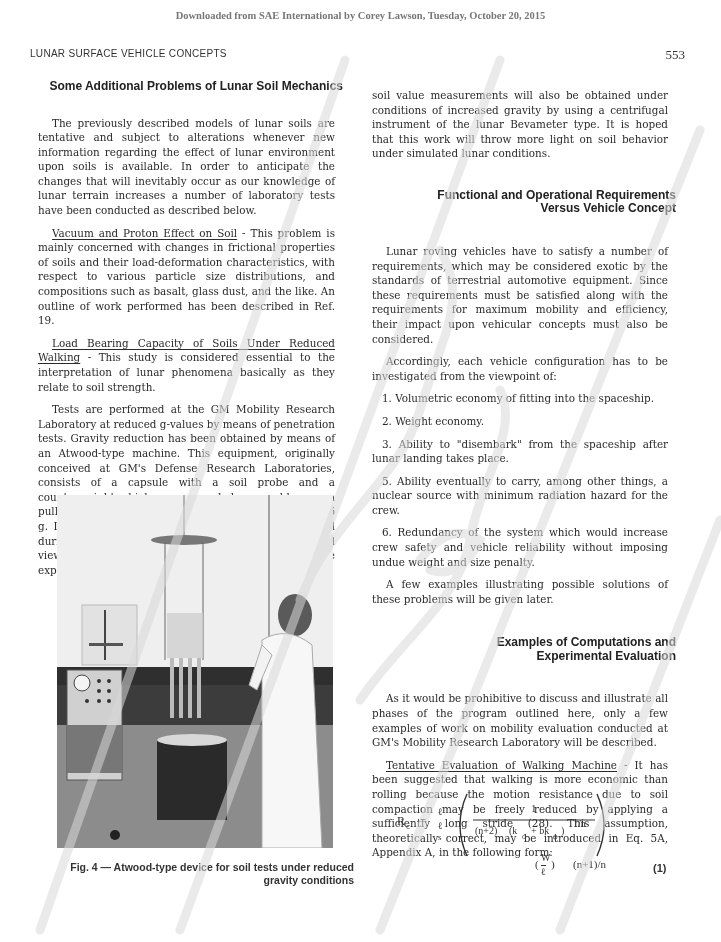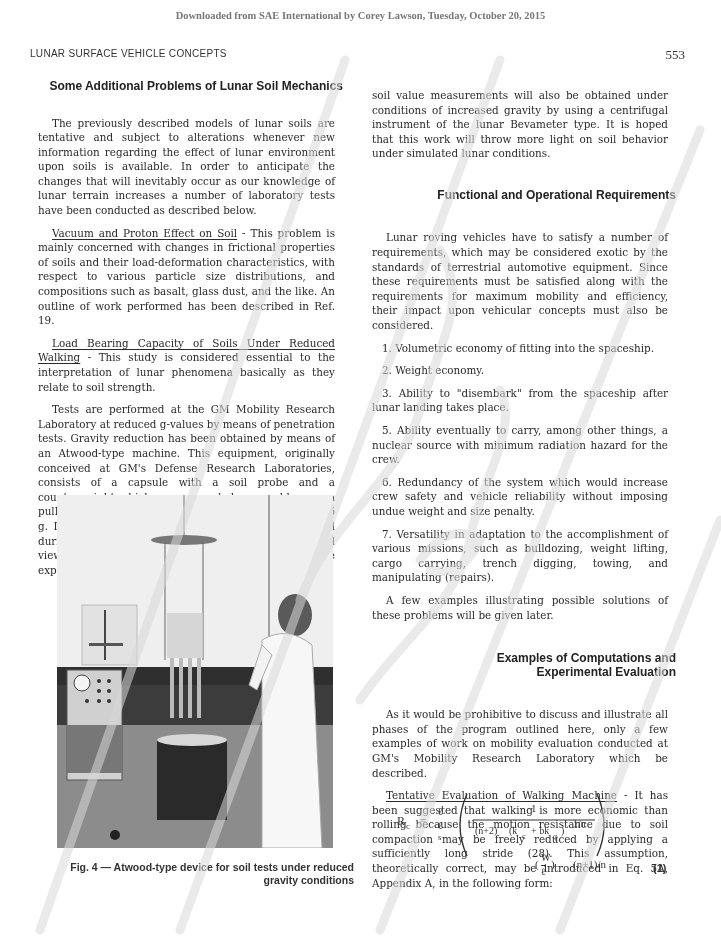--- a/index.html
+++ b/index.html
@@ -113,39 +113,40 @@
     <path d="M205 150 L 192 190 L 200 195 L 215 160 Z" fill="#f2f2f2" stroke="#aaa"></path>
   </svg>
 </div>
 <div class="fig-caption">Fig. 4 — Atwood-type device for soil tests under reduced gravity conditions</div>
 
 <div class="col col-right">
   <p>soil value measurements will also be obtained under conditions of increased gravity by using a centrifugal instrument of the lunar Bevameter type. It is hoped that this work will throw more light on soil behavior under simulated lunar conditions.</p>
   <div style="height:20px"></div>
   <div class="sec-head">
     <div>Functional and Operational Requirements</div>
+    <div>Versus Vehicle Concept</div>
   </div>
   <div style="height:20px"></div>
   <p class="indent">Lunar roving vehicles have to satisfy a number of requirements, which may be considered exotic by the standards of terrestrial automotive equipment. Since these requirements must be satisfied along with the requirements for maximum mobility and efficiency, their impact upon vehicular concepts must also be considered.</p>
+  <p class="indent">Accordingly, each vehicle configuration has to be investigated from the viewpoint of:</p>
   <div>
     <p class="list-item">1. Volumetric economy of fitting into the spaceship.</p>
     <p class="list-item">2. Weight economy.</p>
     <p class="list-item">3. Ability to "disembark" from the spaceship after lunar landing takes place.</p>
     <p class="list-item">5. Ability eventually to carry, among other things, a nuclear source with minimum radiation hazard for the crew.</p>
     <p class="list-item">6. Redundancy of the system which would increase crew safety and vehicle reliability without imposing undue weight and size penalty.</p>
-    <p class="list-item">7. Versatility in adaptation to the accomplishment of various missions, such as bulldozing, weight lifting, cargo carrying, trench digging, towing, and manipulating (repairs).</p>
   </div>
   <p class="indent">A few examples illustrating possible solutions of these problems will be given later.</p>
   <div style="height:22px"></div>
   <div class="sec-head">
     <div>Examples of Computations and</div>
     <div>Experimental Evaluation</div>
   </div>
   <div style="height:20px"></div>
-  <p class="indent">As it would be prohibitive to discuss and illustrate all phases of the program outlined here, only a few examples of work on mobility evaluation conducted at GM's Mobility Research Laboratory which be described.</p>
+  <p class="indent">As it would be prohibitive to discuss and illustrate all phases of the program outlined here, only a few examples of work on mobility evaluation conducted at GM's Mobility Research Laboratory will be described.</p>
   <p class="indent"><span class="ul">Tentative Evaluation of Walking Machine</span><span> - It has been suggested that walking is more economic than rolling because the motion resistance due to soil compaction may be freely reduced by applying a sufficiently long stride (28). This assumption, theoretically correct, may be introduced in Eq. 5A, Appendix A, in the following form:</span></p>
 </div>
 
 <div class="equation">
   <span class="eq-abs" style="left:2px;top:24px;font-size:12px">R</span>
   <span class="eq-abs" style="left:11px;top:31px;font-size:9px">c</span>
   <span class="eq-abs" style="left:25px;top:24px;font-weight:bold">=</span>
   <span class="eq-abs" style="left:43px;top:16px;font-size:10px">ℓ</span>
   <span class="eq-abs" style="left:43px;top:30px;font-size:10px">ℓ</span>
   <span class="eq-abs" style="left:43px;top:42px;font-size:9px">s</span>

